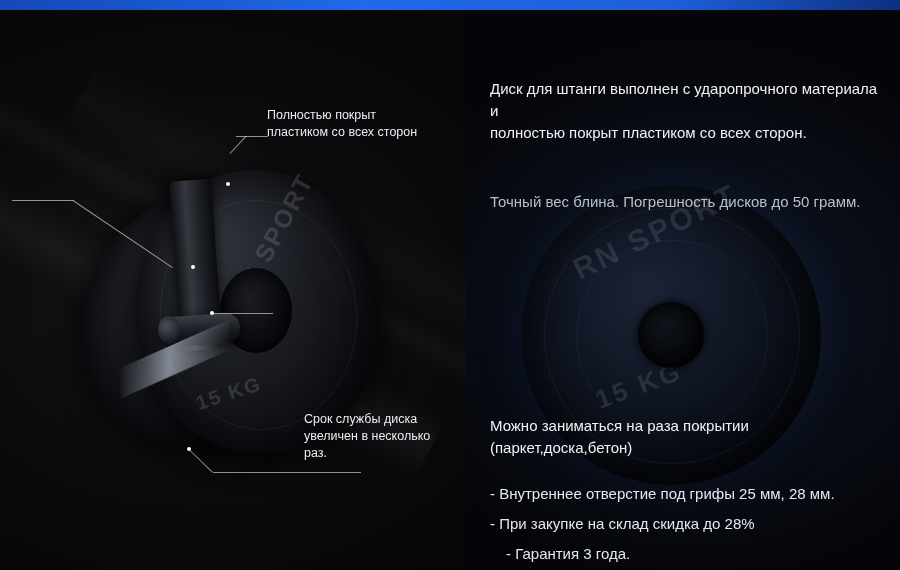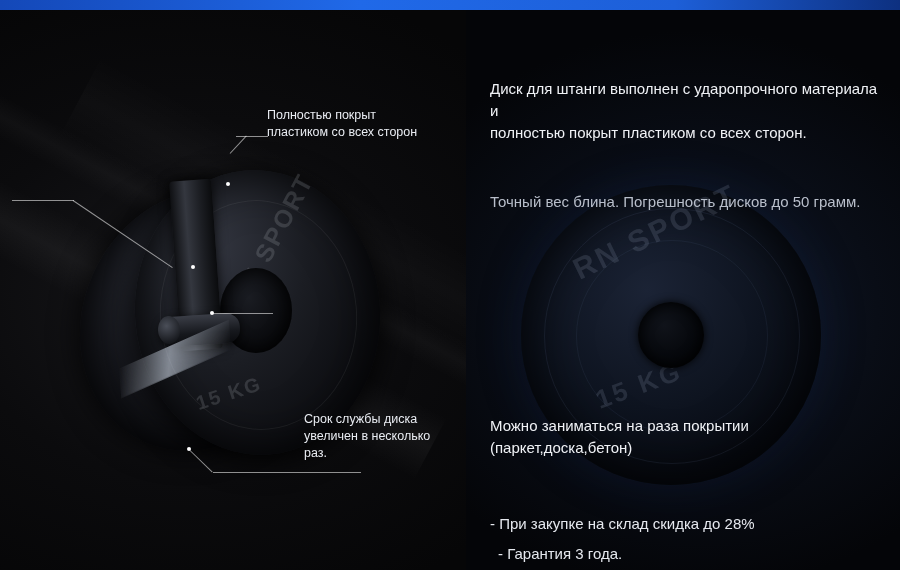--- a/index.html
+++ b/index.html
@@ -304,17 +304,18 @@
     <div class="rplate-text brand">RN SPORT</div>
     <div class="rplate-text weight">15 KG</div>
     <div class="rplate-hole"></div>
 
     <div class="rtext" style="left:24px; top:68px; width:396px;">Диск для штанги выполнен с ударопрочного материала и
 полностью покрыт пластиком со всех сторон.</div>
     <div class="rtext dim" style="left:24px; top:181px; width:396px;">Точный вес блина. Погрешность дисков до 50 грамм.</div>
 
     <div class="rtext" style="left:24px; top:405px; width:400px;">Можно заниматься на раза покрытии (паркет,доска,бетон)</div>
 
+    <div class="rtext list" style="left:24px; top:473px;">- Внутреннее отверстие под грифы 25 мм, 28 мм.</div>
     <div class="rtext list" style="left:24px; top:503px;">- При закупке на склад скидка до 28%</div>
-    <div class="rtext list" style="left:32px; top:533px;">- Гарантия 3 года.</div>
+    <div class="rtext list" style="left:40px; top:533px;">- Гарантия 3 года.</div>
   </div>
 
 </div>
 
 </body></html>

